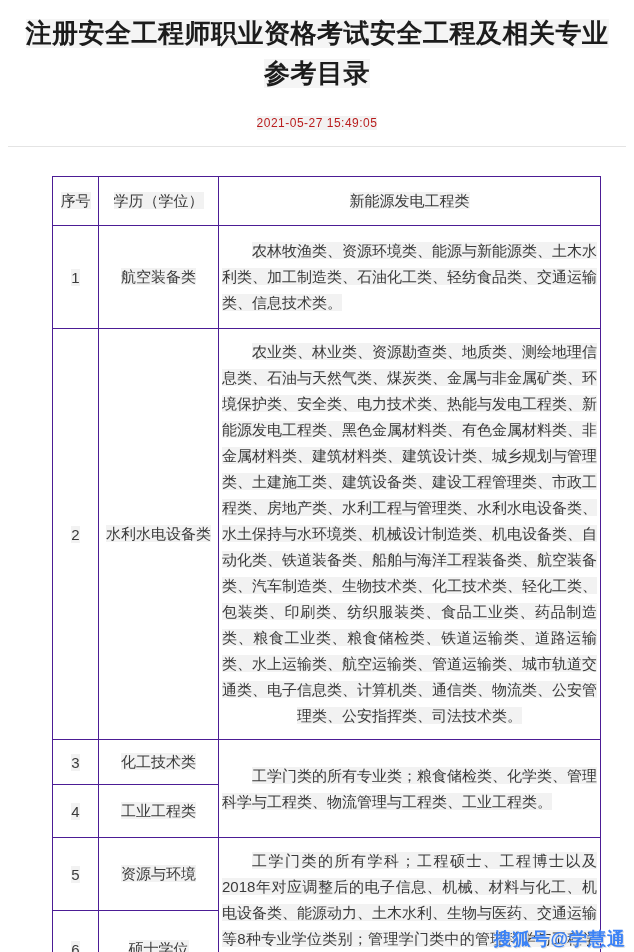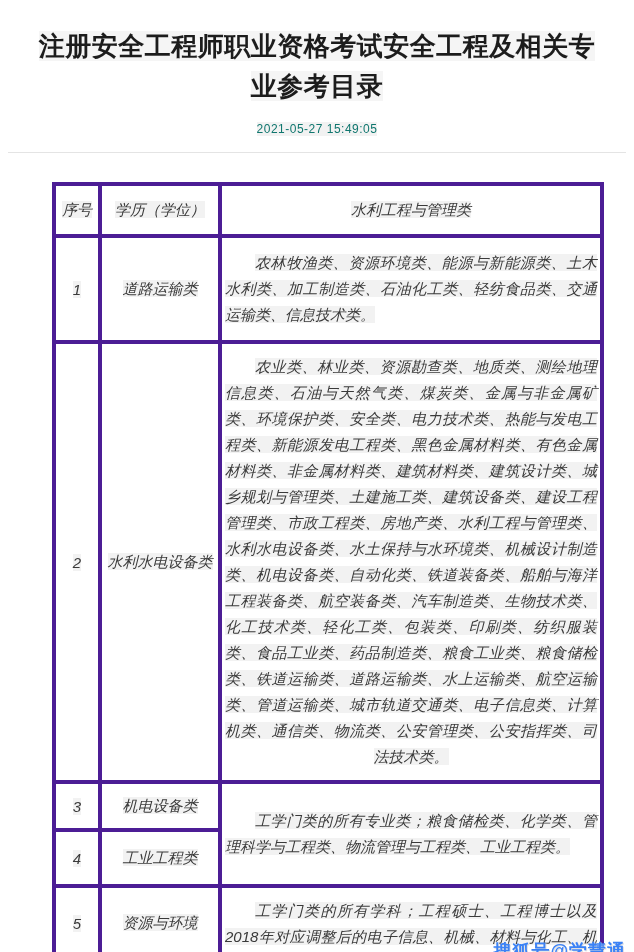--- a/index.html
+++ b/index.html
@@ -7,52 +7,52 @@
     width: 634px; height: 952px;
     background: #ffffff;
     font-family: "Liberation Sans", sans-serif;
     color: #3a3a3a;
     position: relative;
     overflow: hidden;
   }
   .page { width: 634px; height: 952px; position: relative; }
 
   .title {
-    margin: 16px; padding: 10px 16px 0;
+    margin: 4px; padding: 10px 16px 0;
     text-align: center;
     font-size: 26px; line-height: 40px;
     font-weight: bold;
     color: #1c1c1c;
     letter-spacing: 0.5px;
+    font-family: Liberation Serif, serif;
   }
   .timestamp {
-    margin-top: 10px;
+    margin-top: 22px;
     text-align: center;
     font-size: 12px;
-    color: #0f766e;
+    color: #b91c1c;
     letter-spacing: 0.5px;
   }
   .divider {
     border: none;
     border-top: 1px solid #e4e4e4;
     margin: 16px 8px 0 8px;
   }
 
   .table-wrap { margin: 29px 0 0 52px; }
   table.catalog {
     border-collapse: collapse;
     width: 548px;
     table-layout: fixed;
     font-size: 15px;
     color: #3a3a3a;
   }
   table.catalog th, table.catalog td {
-    border: 4px solid #4c1d95;
+    border: 1px solid #4c1d95;
     vertical-align: middle;
-    font-style: italic;
   }
   table.catalog th {
     font-weight: normal;
     height: 46px;
     text-align: center;
     font-size: 15px;
   }
   .c-no, .c-degree { text-align: center; }
   .c-majors { padding: 10px 3px; }
   .para {
@@ -96,42 +96,42 @@
     <table class="catalog">
       <colgroup>
         <col style="width:46px">
         <col style="width:120px">
         <col style="width:382px">
       </colgroup>
       <tbody>
           <tr class="head-row">
         <th><span class="hl">序号</span></th>
         <th><span class="hl">学历（学位）</span></th>
-        <th><span class="hl">水利工程与管理类</span></th>
+        <th><span class="hl">新能源发电工程类</span></th>
       </tr>
 
       <tr class="r1">
         <td class="c-no"><span class="hl">1</span></td>
-        <td class="c-degree"><span class="hl">道路运输类</span></td>
+        <td class="c-degree"><span class="hl">航空装备类</span></td>
         <td class="c-majors">
               <p class="para"><span class="hl">农林牧渔类、资源环境类、能源与新能源类、土木水利类、加工制造类、石油化工类、轻纺食品类、交通运输类、信息技术类。</span></p>
             </td>
       </tr>
 
       <tr class="r2">
         <td class="c-no"><span class="hl">2</span></td>
         <td class="c-degree"><span class="hl">水利水电设备类</span></td>
         <td class="c-majors center-last">
               <p class="para"><span class="hl">农业类、林业类、资源勘查类、地质类、测绘地理信息类、石油与天然气类、煤炭类、金属与非金属矿类、环境保护类、安全类、电力技术类、热能与发电工程类、新能源发电工程类、黑色金属材料类、有色金属材料类、非金属材料类、建筑材料类、建筑设计类、城乡规划与管理类、土建施工类、建筑设备类、建设工程管理类、市政工程类、房地产类、水利工程与管理类、水利水电设备类、水土保持与水环境类、机械设计制造类、机电设备类、自动化类、铁道装备类、船舶与海洋工程装备类、航空装备类、汽车制造类、生物技术类、化工技术类、轻化工类、包装类、印刷类、纺织服装类、食品工业类、药品制造类、粮食工业类、粮食储检类、铁道运输类、道路运输类、水上运输类、航空运输类、管道运输类、城市轨道交通类、电子信息类、计算机类、通信类、物流类、公安管理类、公安指挥类、司法技术类。</span></p>
             </td>
       </tr>
 
       <tr class="r3">
         <td class="c-no"><span class="hl">3</span></td>
-        <td class="c-degree"><span class="hl">机电设备类</span></td>
+        <td class="c-degree"><span class="hl">化工技术类</span></td>
         <td class="c-majors" rowspan="2">
               <p class="para"><span class="hl">工学门类的所有专业类；粮食储检类、化学类、管理科学与工程类、物流管理与工程类、工业工程类。</span></p>
             </td>
       </tr>
       <tr class="r4">
         <td class="c-no"><span class="hl">4</span></td>
         <td class="c-degree"><span class="hl">工业工程类</span></td>
       </tr>
 
       <tr class="r5">

